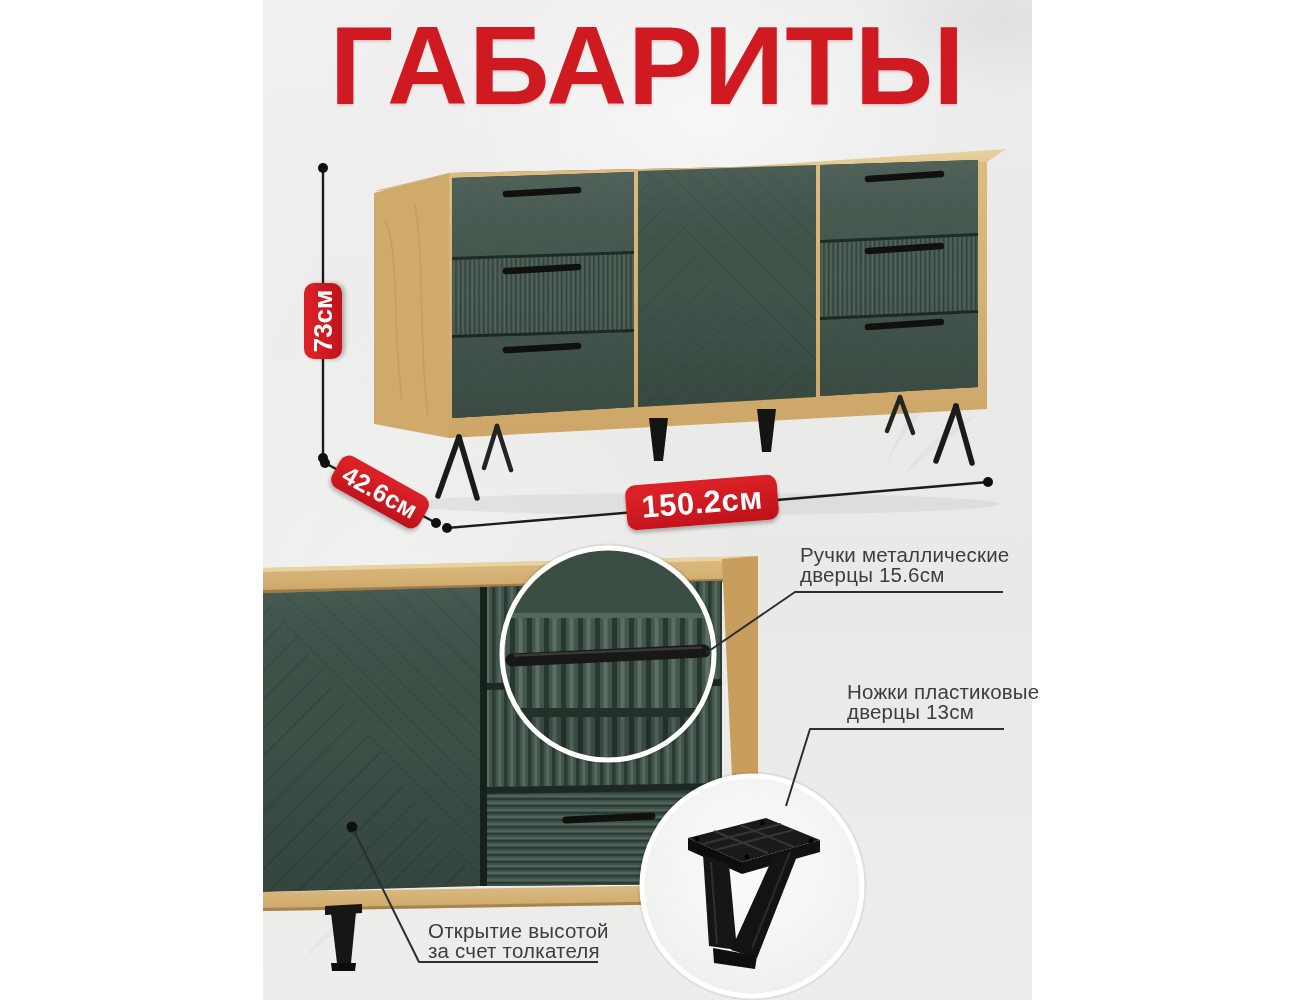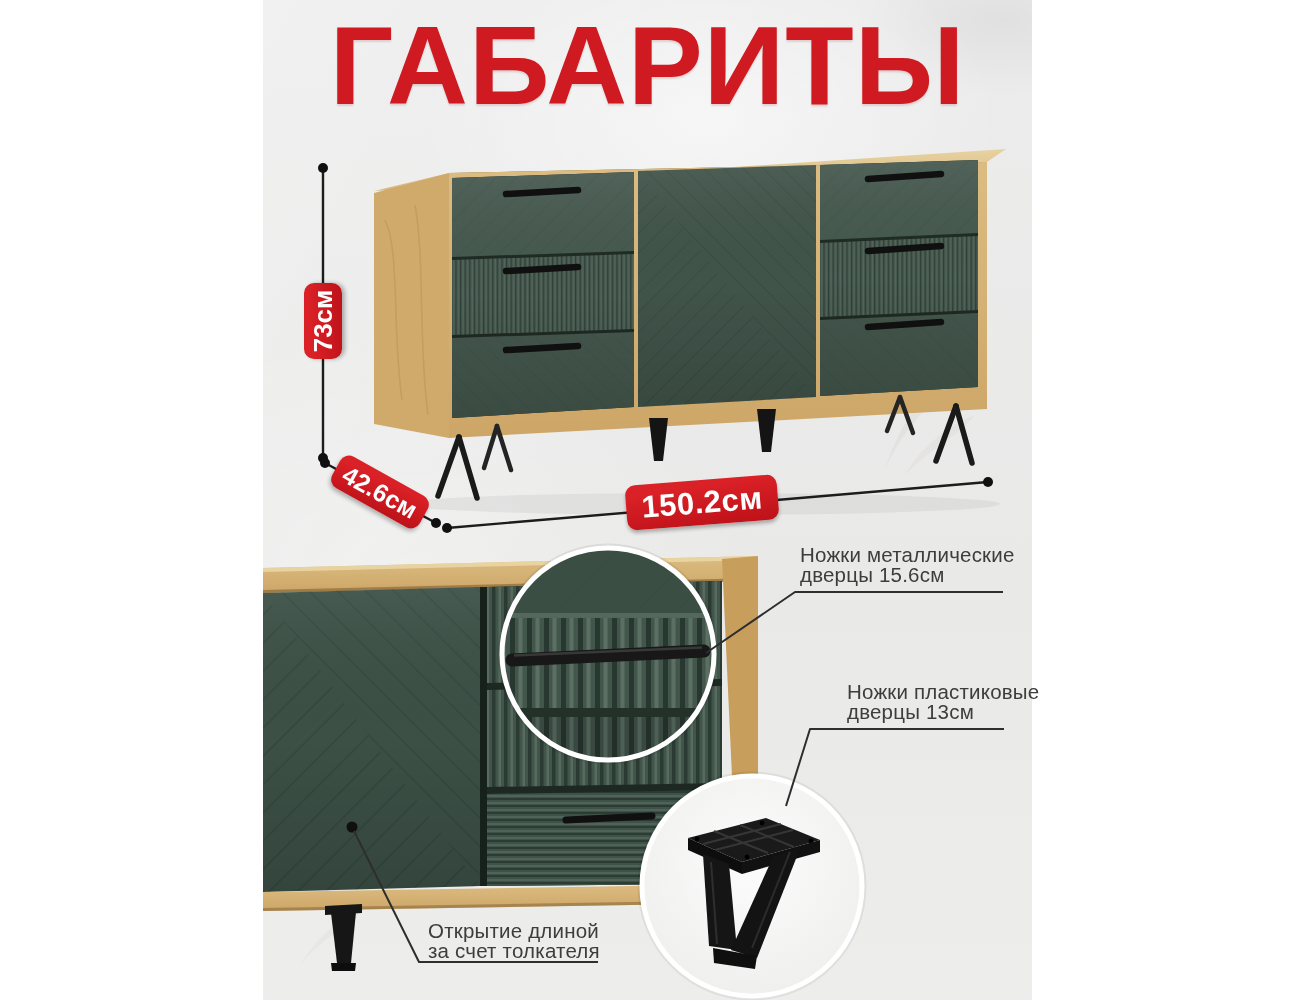--- a/index.html
+++ b/index.html
@@ -270,24 +270,24 @@
     <span>73см</span>
   </div>
   <div class="dim dim-depth">
     <span>42.6см</span>
   </div>
   <div class="dim dim-width">
     <span>150.2см</span>
   </div>
 
   <div class="callout co-handles">
-    <div>Ножки металлические</div>
+    <div>Ручки металлические</div>
     <div>дверцы 15.6см</div>
   </div>
   <div class="callout co-legs">
     <div>Ножки пластиковые</div>
     <div>дверцы 13см</div>
   </div>
   <div class="callout co-door">
-    <div>Открытие длиной</div>
+    <div>Открытие высотой</div>
     <div>за счет толкателя</div>
   </div>
 </div>
 
 </body></html>

